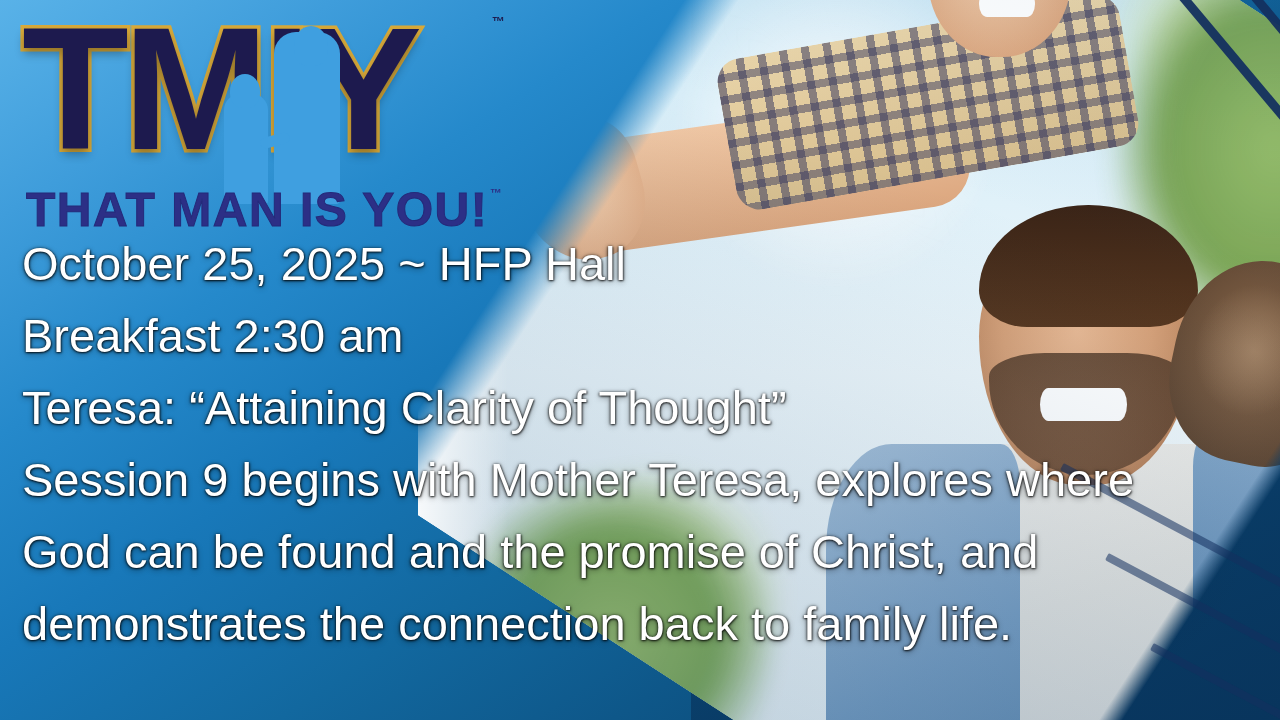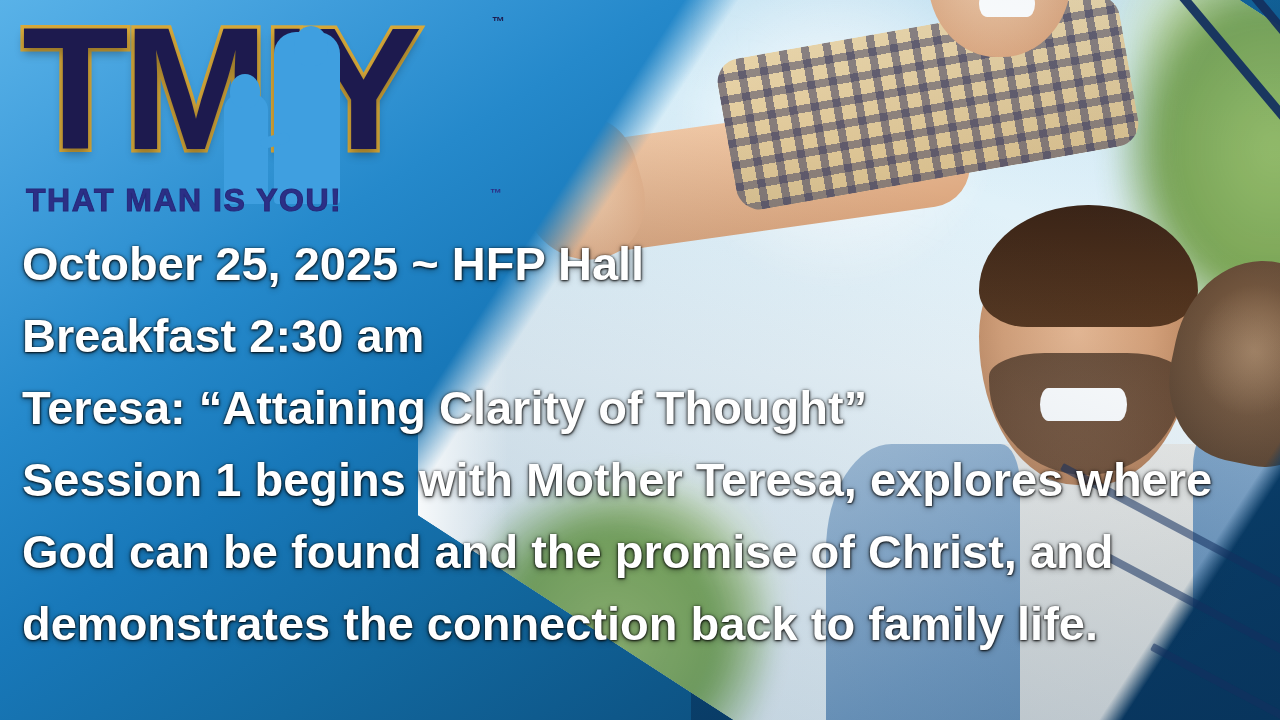--- a/index.html
+++ b/index.html
@@ -119,21 +119,21 @@
   .logo-letters{
     font-family:"Liberation Sans", sans-serif;
     font-weight:bold; font-size:175px; line-height:.95; letter-spacing:-6px;
     color:#1d1a4e;
     -webkit-text-stroke:7px #d7a93a;
     paint-order:stroke fill;
     text-shadow:0 6px 10px rgba(0,0,0,.30);
   }
   .logo-sub{
     position:absolute; left:4px; top:176px;
-    font-size:32px; font-weight:bold; letter-spacing:1.5px;
+    font-size:48px; font-weight:bold; letter-spacing:1.5px;
     color:#2c2f86; -webkit-text-stroke:1px #242a7a;
     font-family:"Liberation Sans", sans-serif;
   }
   .logo-tm{ position:absolute; left:470px; top:8px; font-size:13px; color:#1d1a4e; font-weight:bold; }
   .logo-tm2{ position:absolute; left:468px; top:180px; font-size:12px; color:#2c2f86; font-weight:bold; }
 
   .silhouette{ position:absolute; left:196px; top:20px; width:132px; height:178px; }
   .sil-dad{ position:absolute; right:10px; bottom:0; width:66px; height:172px;
     background:#3f9fe0; border-radius:22px 22px 4px 4px; }
   .sil-dad-head{ position:absolute; right:22px; top:0; width:34px; height:40px;
@@ -146,21 +146,21 @@
     background:#3f9fe0; transform:rotate(-14deg); border-radius:6px; }
 
   
   .textblock{
     position:absolute; left:22px; top:228px; width:1250px;
   }
   .tline{
     color:#ffffff;
     font-size:47px;
     line-height:72px;
-    font-weight:700;
+    font-weight:400;
     white-space:nowrap;
     text-shadow:
       0 0 3px rgba(0,0,0,.55),
       1px 1px 2px rgba(0,0,0,.55),
       -1px 1px 2px rgba(0,0,0,.35),
       0 2px 6px rgba(0,0,0,.40);
   }
 </style>
 </head>
 <body>
@@ -218,18 +218,18 @@
     </div>
     <div class="logo-tm">™</div>
     <div class="logo-sub">THAT MAN IS YOU!</div>
     <div class="logo-tm2">™</div>
   </div>
 
   <div class="textblock">
     <div class="tline">October 25, 2025 ~ HFP Hall</div>
     <div class="tline">Breakfast 2:30 am</div>
     <div class="tline">Teresa: “Attaining Clarity of Thought”</div>
-    <div class="tline">Session 1 begins with Mother Teresa, explores where</div>
+    <div class="tline">Session 9 begins with Mother Teresa, explores where</div>
     <div class="tline">God can be found and the promise of Christ, and</div>
     <div class="tline">demonstrates the connection back to family life.</div>
   </div>
 
 </div>
 
 </body></html>

